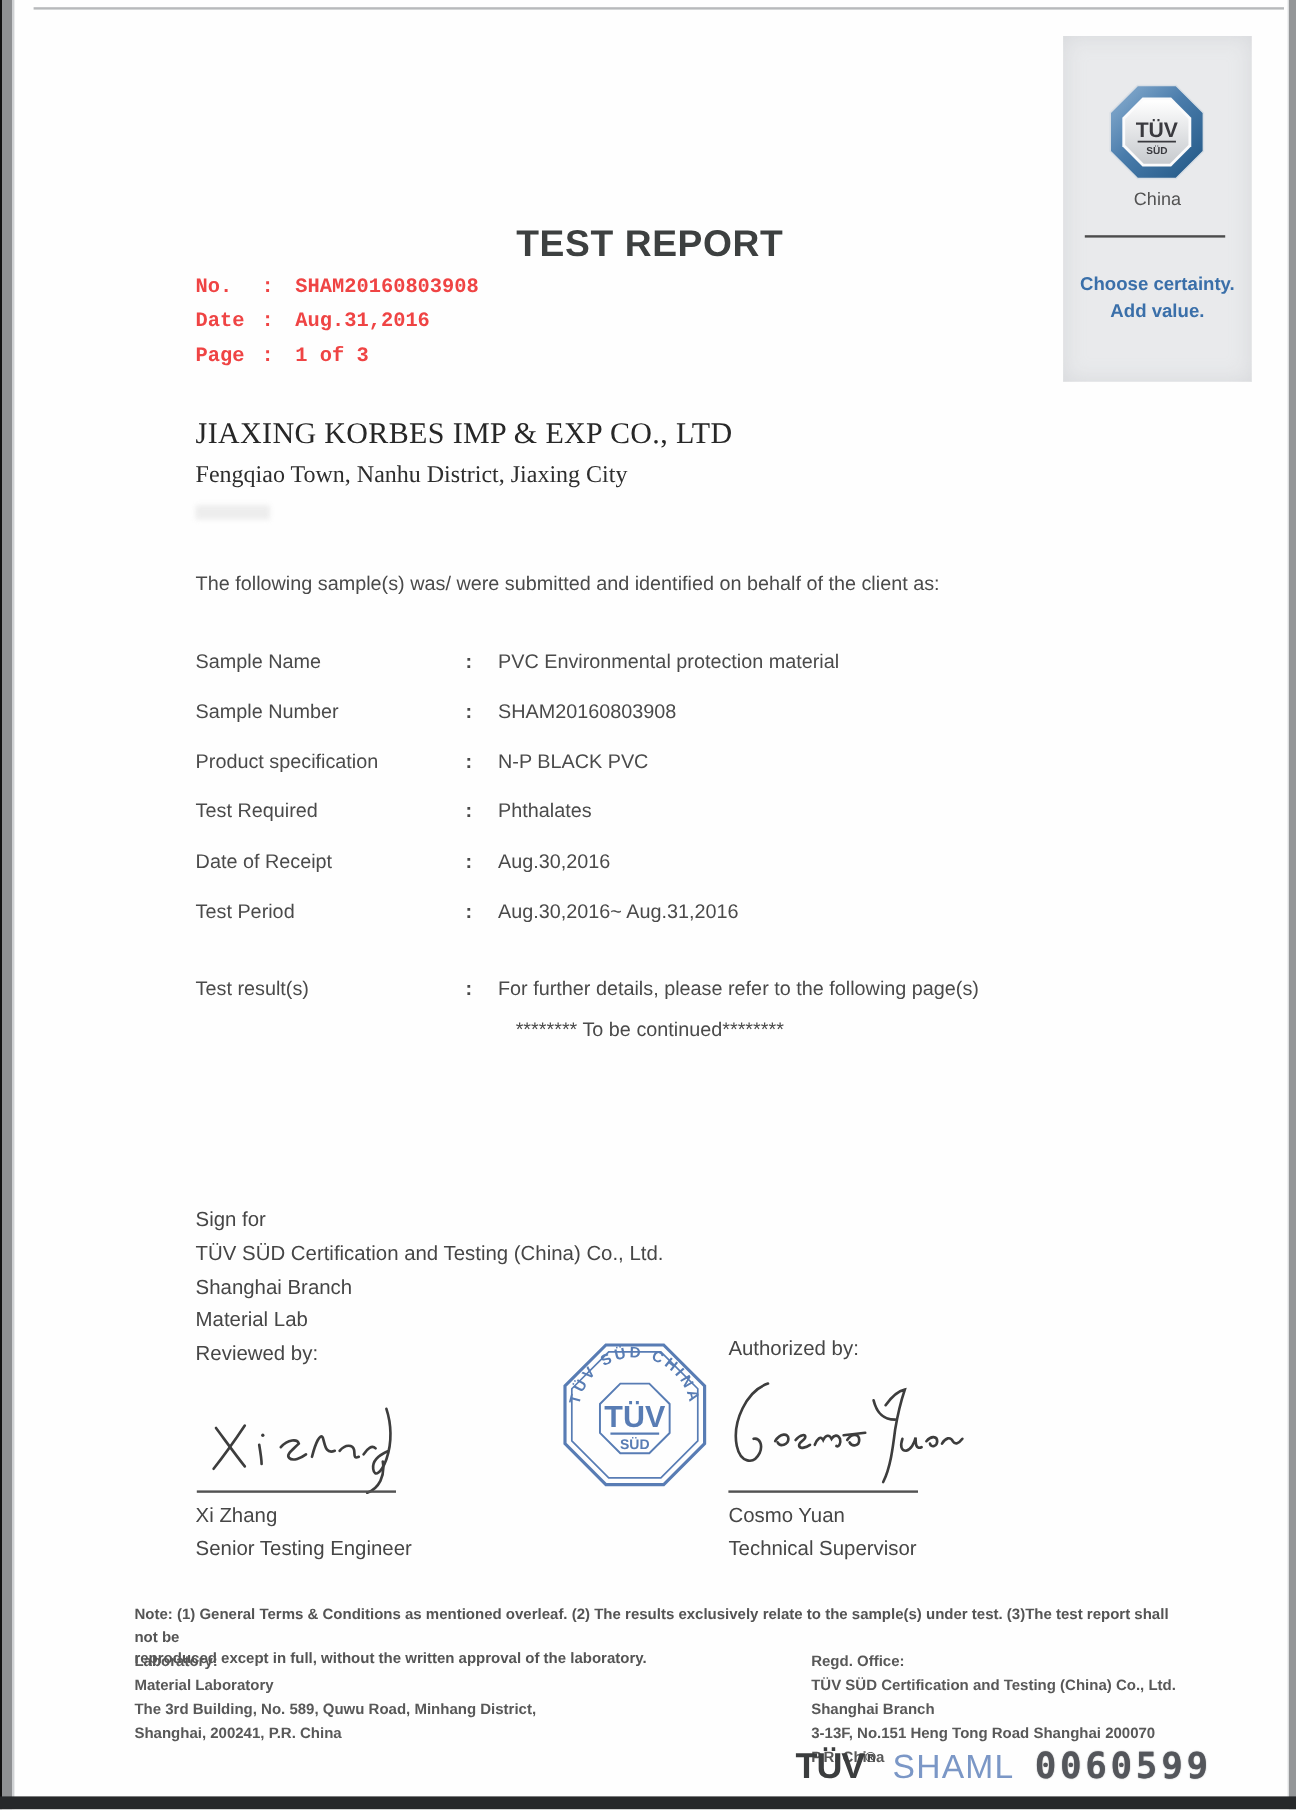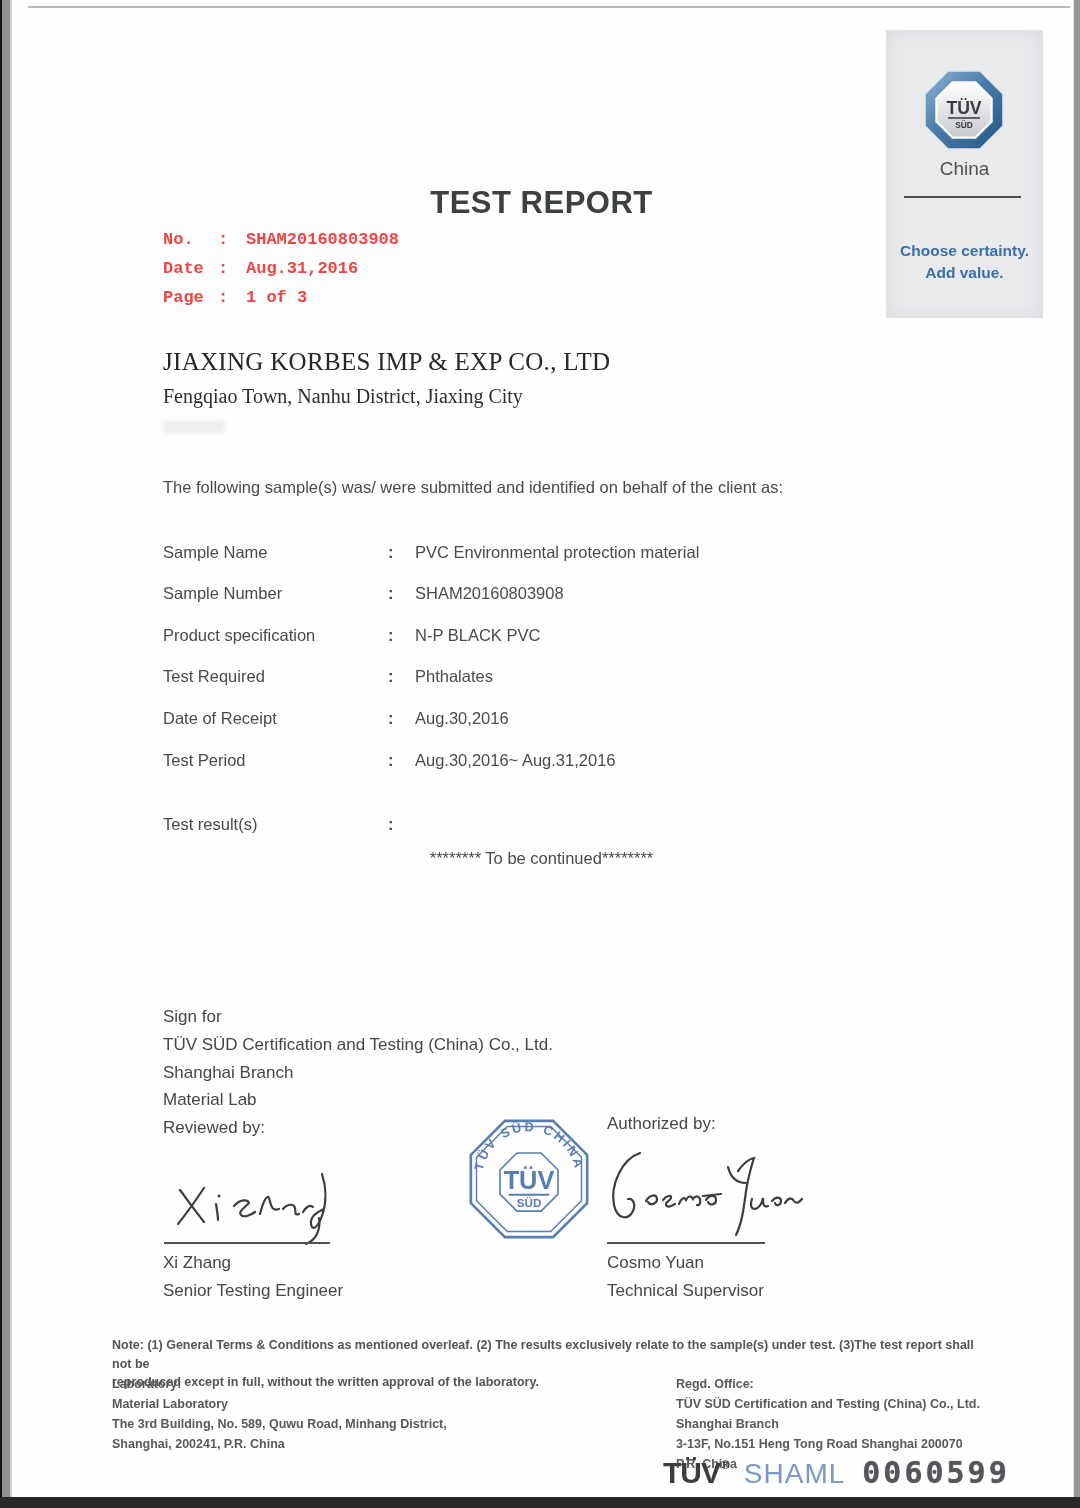--- a/index.html
+++ b/index.html
@@ -17,23 +17,23 @@
   .edge-top   { position:absolute; left:28px; right:10px; top:6px; height:2px; background:#b7b9bb; }
   .edge-bottom{ position:absolute; left:0; right:0; bottom:0; height:11px; background:#26282a; }
   .smudge { position:absolute; left:163px; top:421px; width:62px; height:12px;
     background:#e4e4e4; filter:blur(2px); opacity:.65; }
 
   
   .brand-box { position:absolute; left:886px; top:30px; width:157px; height:288px;
     background:#e9eaec; box-shadow:inset 0 0 18px rgba(180,184,188,.35); }
   .tuv-logo { position:absolute; left:36px; top:38px; width:84px; height:84px; }
   .brand-country { position:absolute; top:128px; left:0; width:100%; text-align:center;
-    font-size:19px; color:#525252; }
+    font-size:15px; color:#525252; }
   .brand-divider { position:absolute; top:166px; left:18px; right:22px; height:2px; background:#4c4c4c; }
-  .brand-tagline { position:absolute; top:210px; left:0; width:100%; text-align:center;
+  .brand-tagline { position:absolute; top:197px; left:0; width:100%; text-align:center;
     font-size:15.5px; font-weight:700; color:#3a6fa9; line-height:22px; }
 
   
   .title { position:absolute; top:185px; left:163px; width:757px; text-align:center;
     font-size:31px; font-weight:800; letter-spacing:.5px; color:#3d4040; }
   .meta { position:absolute; top:229px; left:163px; font-size:17px; font-weight:700; color:#ef4444;font-family:Liberation Mono, monospace; }
   .meta-row { display:flex; height:29px; line-height:22px; }
   .meta-label { width:55px; }
   .meta-colon { width:28px; }
 
@@ -174,20 +174,21 @@
     <div class="frow">
       <span class="flabel">Test Period</span>
       <span class="fcolon">:</span>
       <span class="fvalue">Aug.30,2016~ Aug.31,2016</span>
     </div>
   </div>
 
   <div class="result-row">
     <span class="flabel">Test result(s)</span>
     <span class="fcolon">:</span>
+    <span class="fvalue">For further details, please refer to the following page(s)</span>
   </div>
 
   <div class="continued">******** To be continued********</div>
 
   <div class="sign-block">
     <div>Sign for</div>
     <div>TÜV SÜD Certification and Testing (China) Co., Ltd.</div>
     <div>Shanghai Branch</div>
     <div>Material Lab</div>
     <div>Reviewed by:</div>

